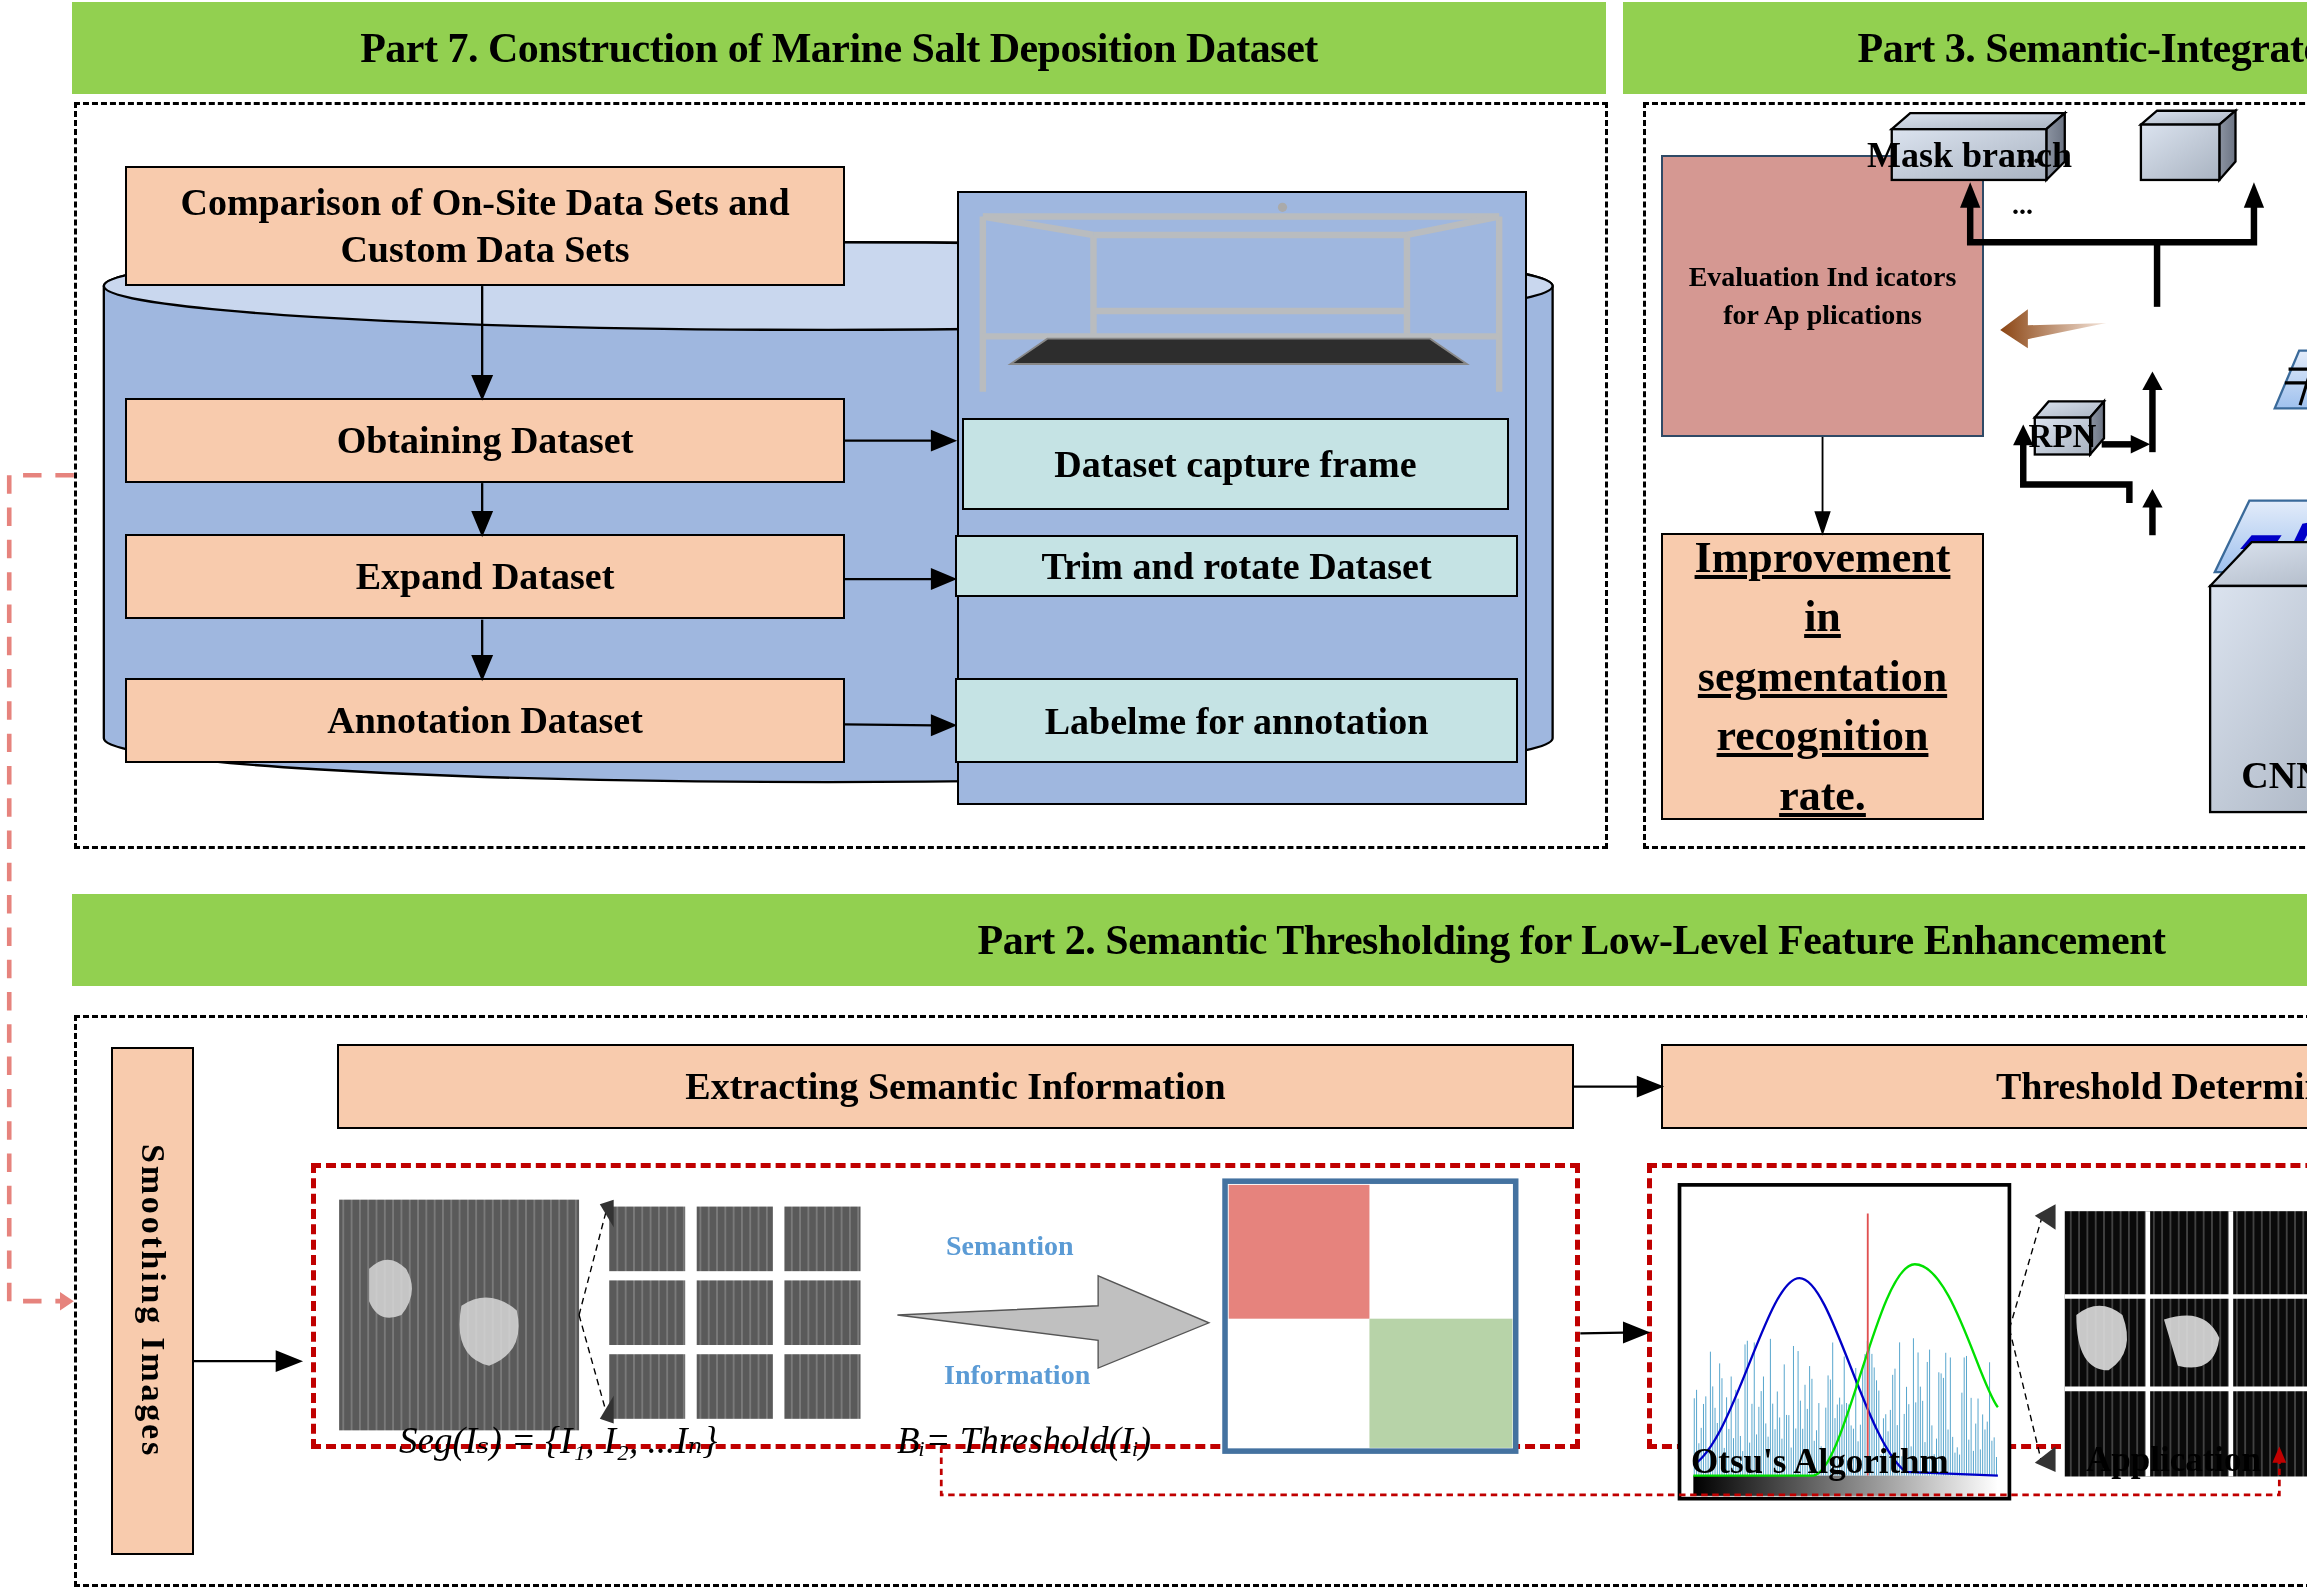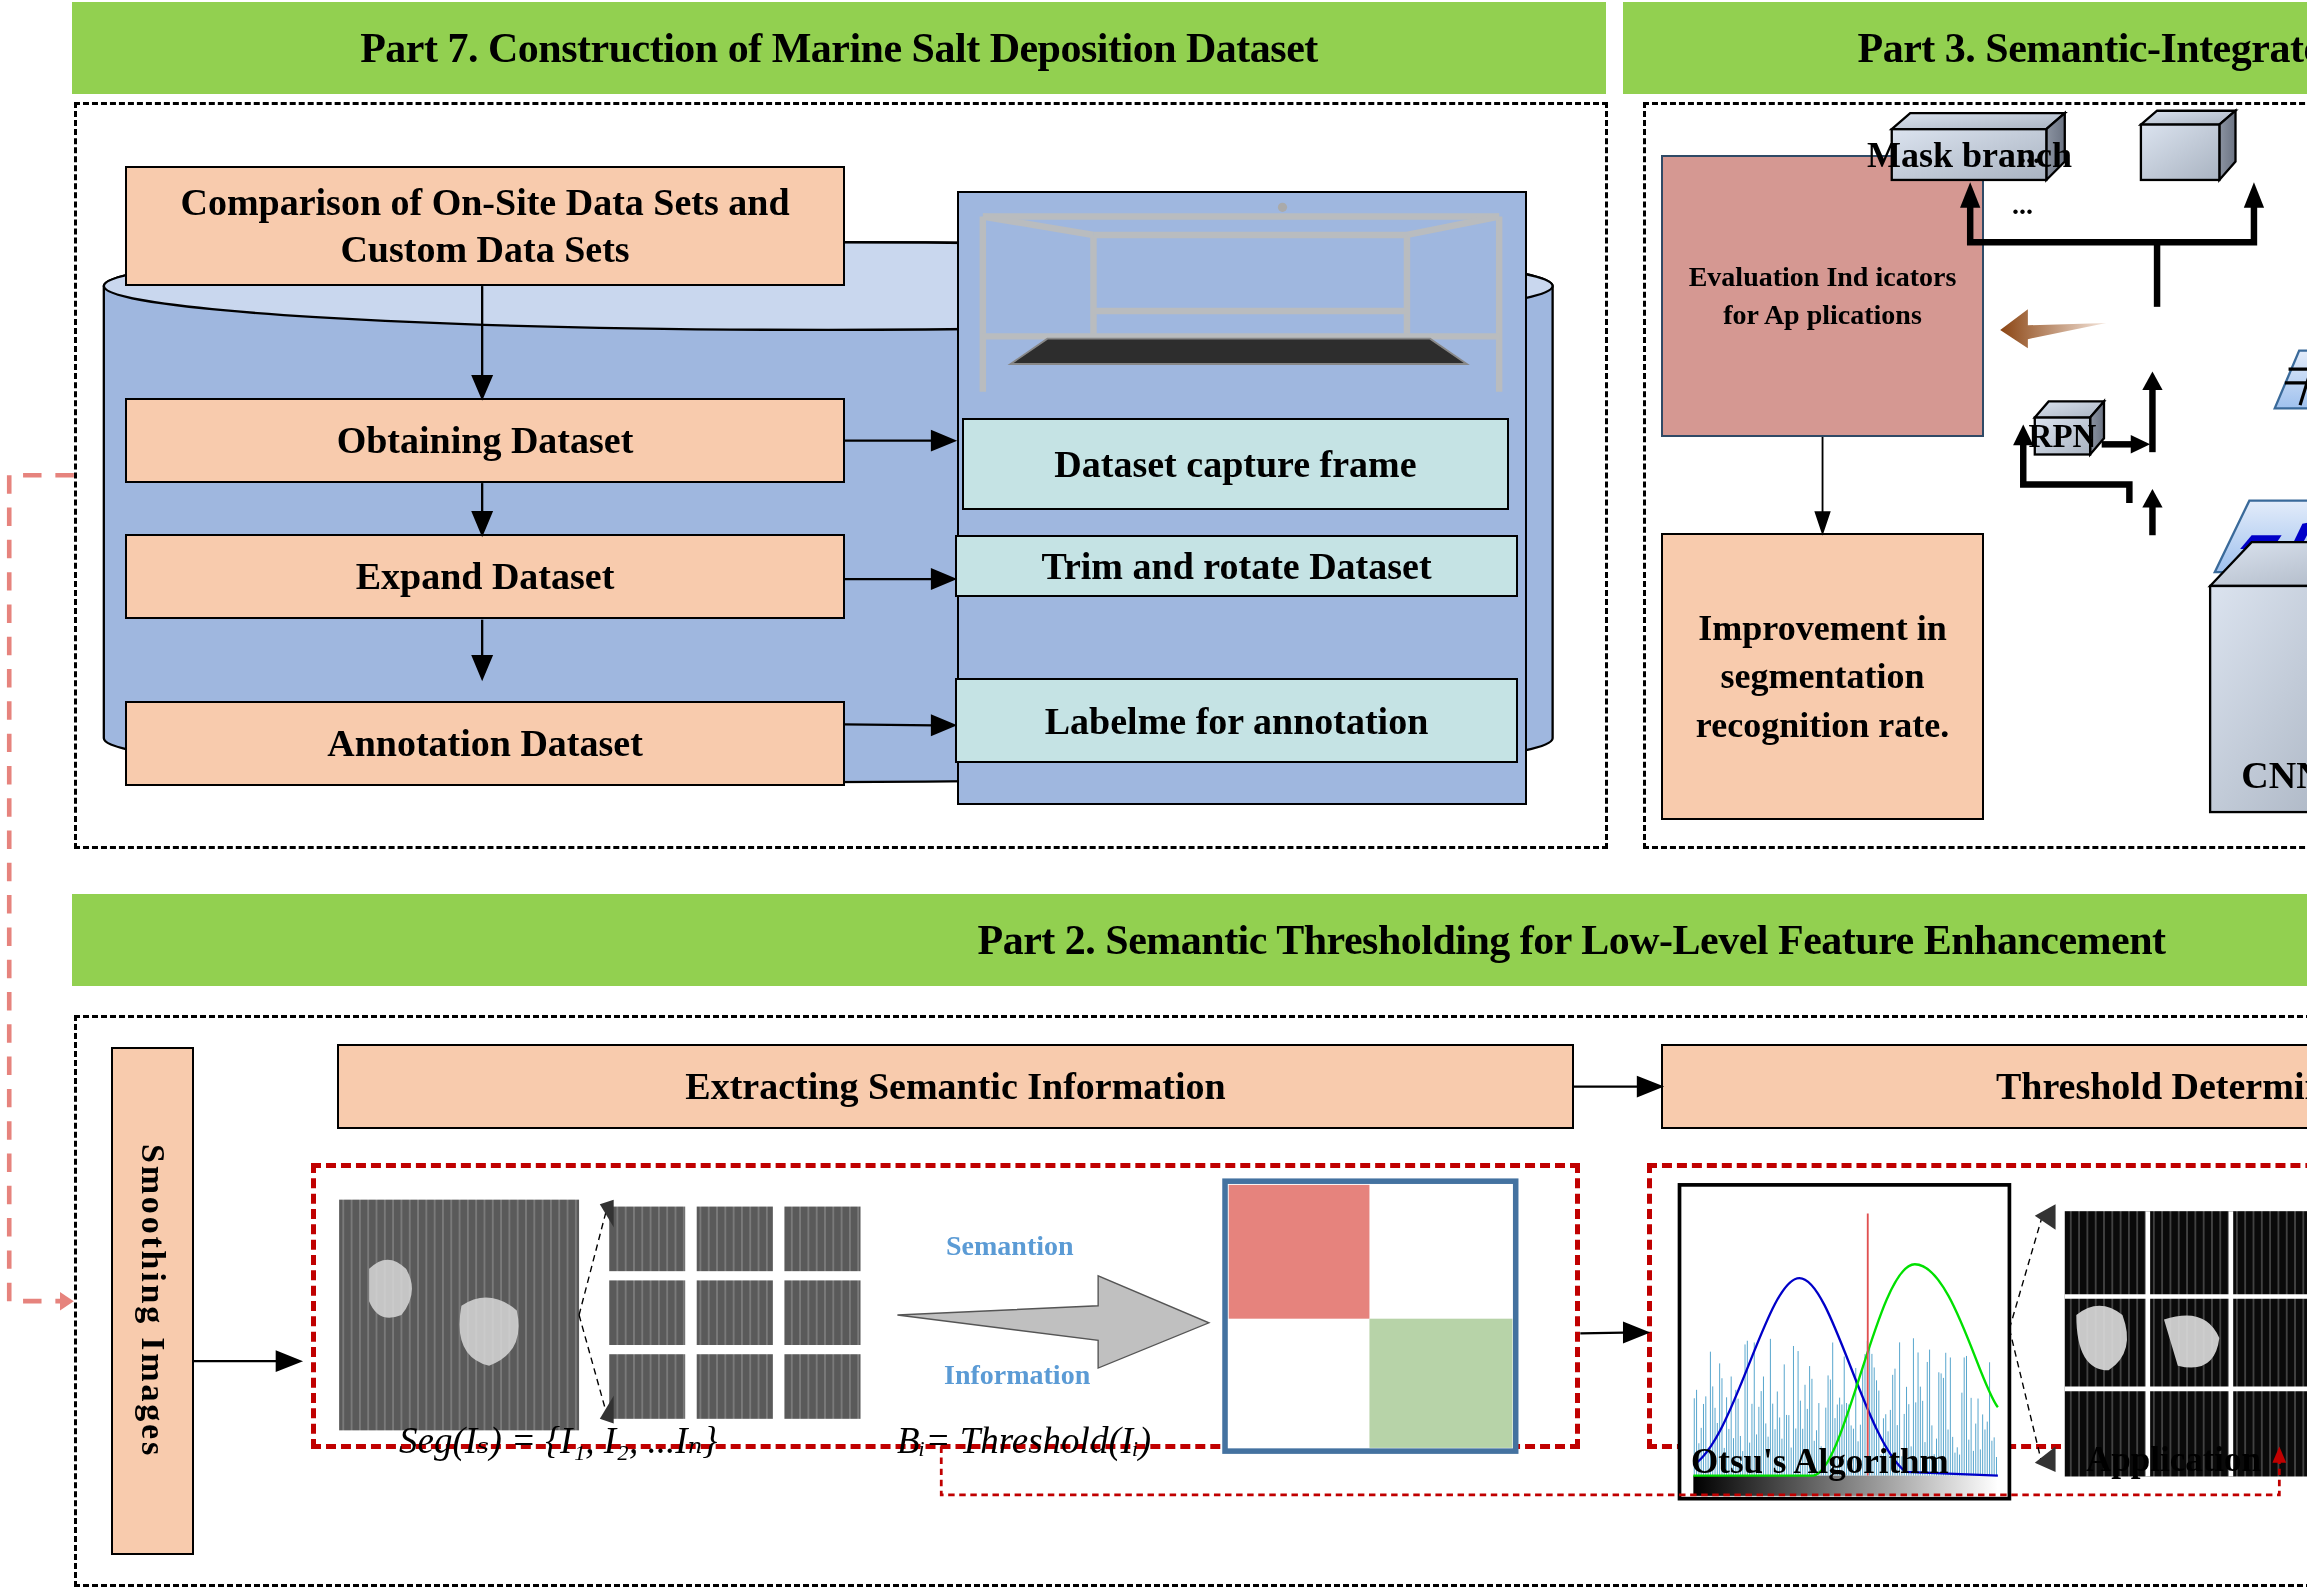--- a/index.html
+++ b/index.html
@@ -32,21 +32,21 @@
 
 <div class="abs peach" data-name="step-comparison" style="left:125px;top:371px;width:720px;height:265px;">
   <span data-name="step-comparison-label" style="padding:0 28px;">Comparison of On-Site Data Sets and Custom Data Sets</span>
 </div>
 <div class="abs peach" data-name="step-obtaining" style="left:125px;top:750px;width:720px;height:159px;">
   <span data-name="step-obtaining-label">Obtaining Dataset</span>
 </div>
 <div class="abs peach" data-name="step-expand" style="left:125px;top:1008px;width:720px;height:159px;">
   <span data-name="step-expand-label">Expand Dataset</span>
 </div>
-<div class="abs peach" data-name="step-annotation" style="left:125px;top:1283px;width:720px;height:159px;margin-top:23px;">
+<div class="abs peach" data-name="step-annotation" style="left:125px;top:1283px;width:720px;height:159px;">
   <span data-name="step-annotation-label">Annotation Dataset</span>
 </div>
 
 <style>
   [data-name="step-comparison"]{left:125px!important;top:166px!important;width:720px!important;height:120px!important;}
 </style>
 
 <div class="abs" data-name="capture-frame-group" style="left:957px;top:191px;width:570px;height:614px;border:2.3px solid #000;background:#9fb7df;"></div>
 <svg data-name="capture-frame-photo" style="left:969px;top:198px;" width="544" height="203" viewBox="0 0 1180 440">
   <rect x="0" y="0" width="1180" height="440" fill="#9fb7df"></rect>
@@ -102,21 +102,21 @@
       <path d="M2020,1552 L2020,1592 L2068,1572 Z"></path>
   </g>
 </svg>
 
 <div class="abs banner" data-name="part3-title" style="left:1623px;top:2.3px;width:1528px;height:92px;max-width:1523px;">Part 3. Semantic-Integrated Salt Detection via Mask R-CNN</div>
 <div class="abs dash-box" data-name="part3-container" style="left:1643px;top:102px;width:1417px;height:747px;"></div>
 
 <div class="abs center" data-name="evaluation-box" style="left:1661px;top:155px;width:323px;height:282px;background:#d59892;border:2.8px solid #2f4a66;font-size:28px;line-height:1.35;">
   <span data-name="evaluation-label" style="padding:0 18.5px;">Evaluation Ind icators for Ap plications</span>
 </div>
-<div class="abs peach" data-name="improvement-box" style="left:1661px;top:533px;width:323px;height:287px;font-size:36px;line-height:1.35;">
+<div class="abs peach" data-name="improvement-box" style="left:1661px;top:533px;width:323px;height:287px;font-size:44px;line-height:1.35;text-decoration:underline;">
   <span data-name="improvement-label" style="padding:0 28px;">Improvement in segmentation recognition rate.</span>
 </div>
 
 <svg data-name="part3-graphics" style="left:0;top:0;" width="3138" height="1590" viewBox="0 0 6801 3446">
   <defs>
     <linearGradient id="boxg" x1="0" y1="0" x2="1" y2="1">
       <stop offset="0" stop-color="#dbe3ef"></stop>
         <stop offset="1" stop-color="#a9b3c1"></stop>
     </linearGradient>
     <linearGradient id="sideg" x1="0" y1="0" x2="1" y2="0">

